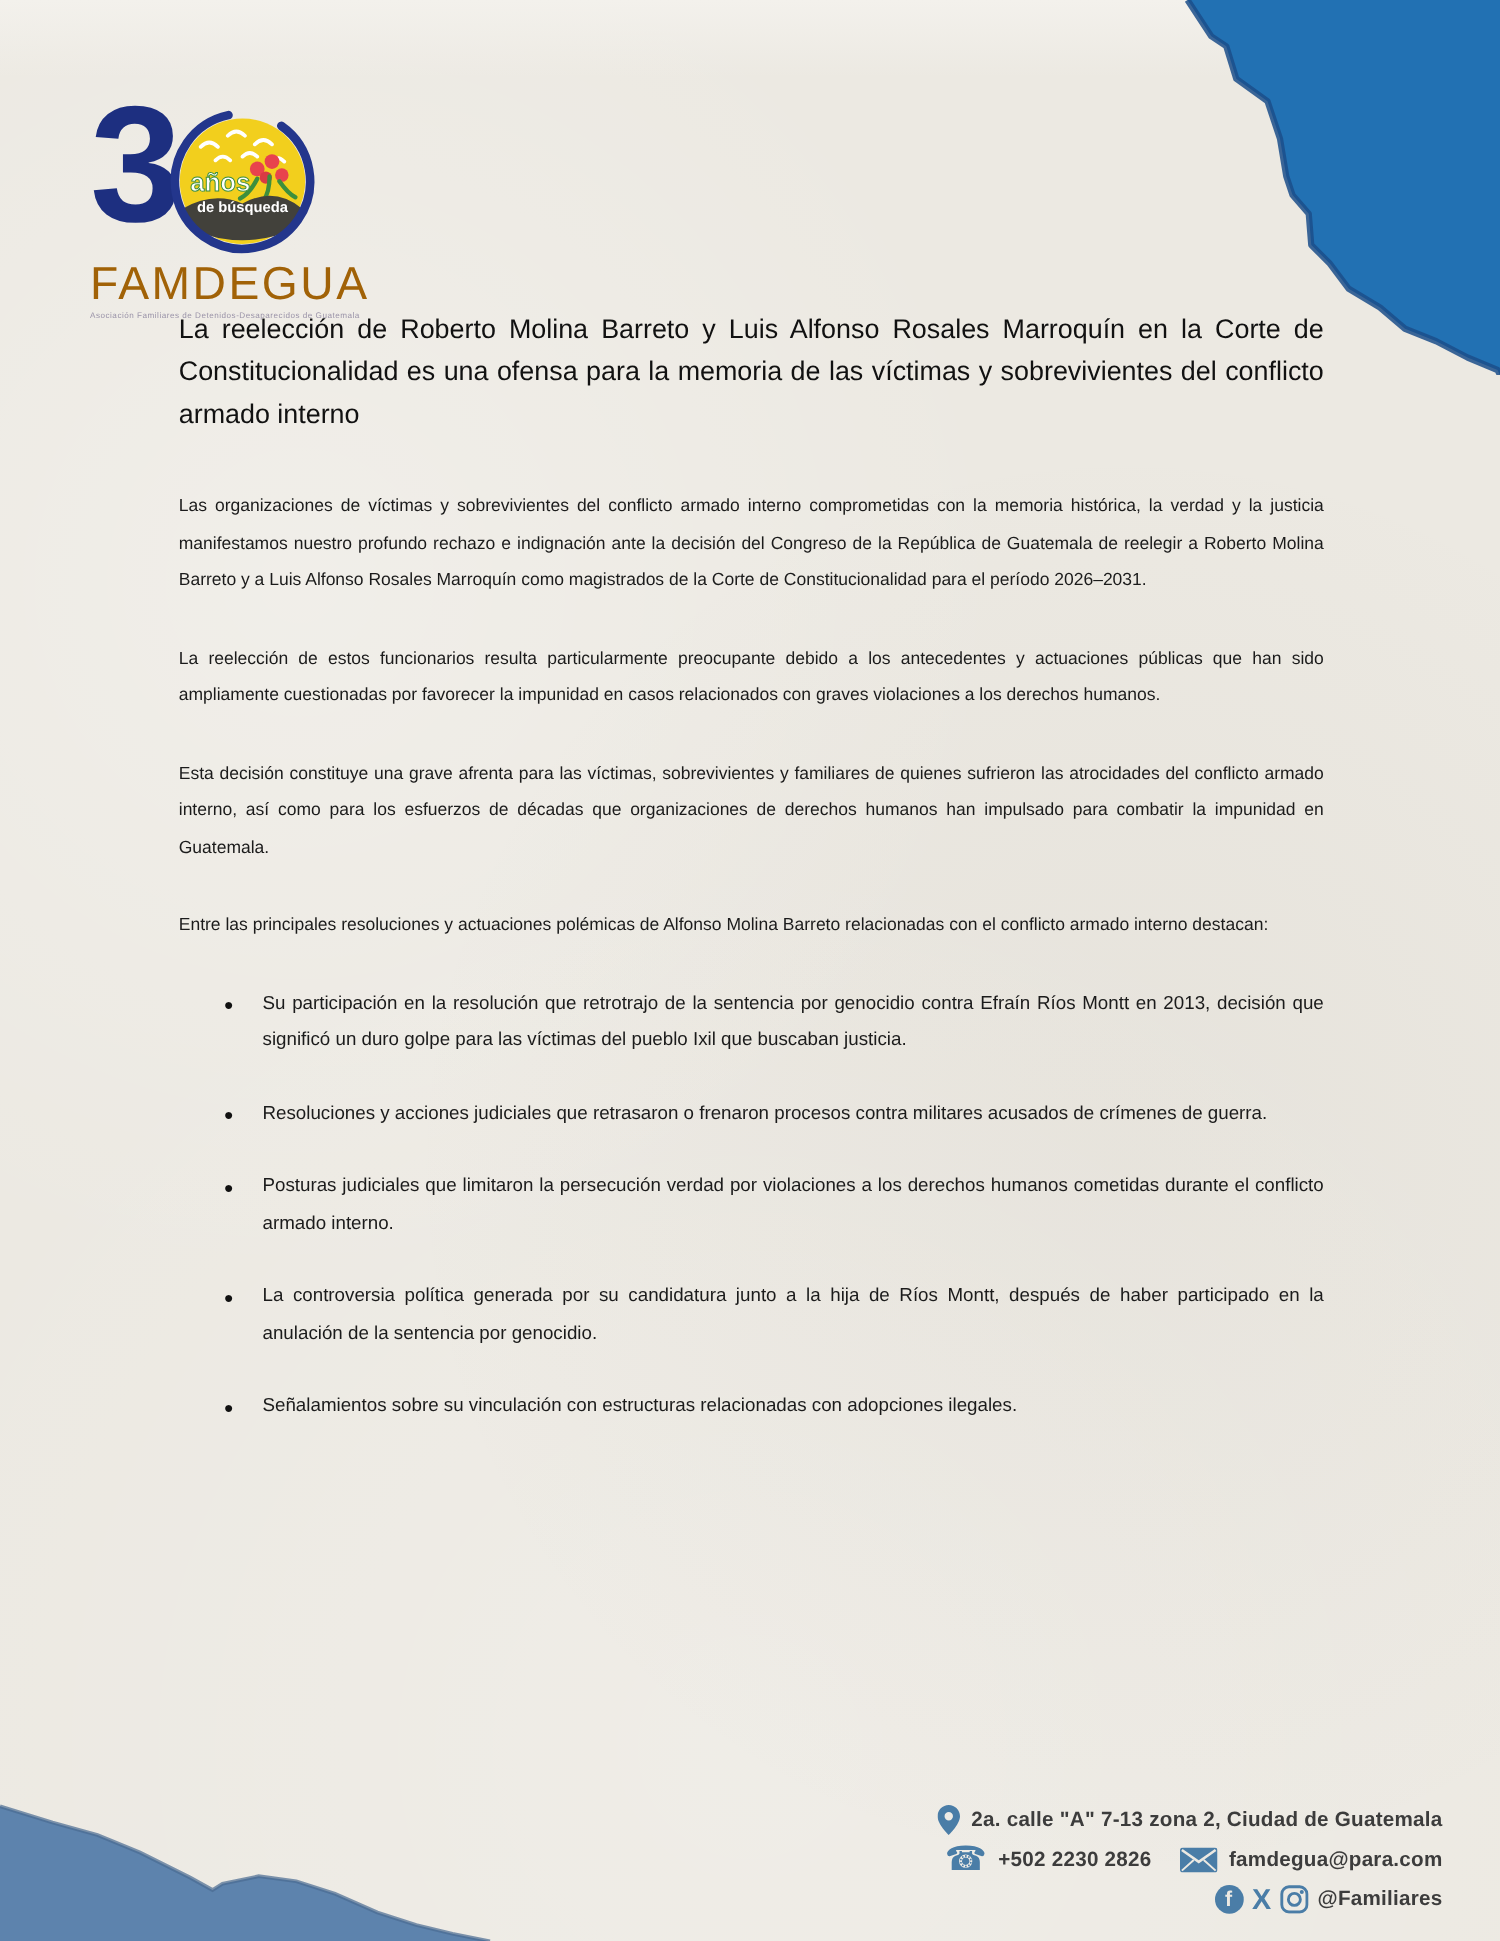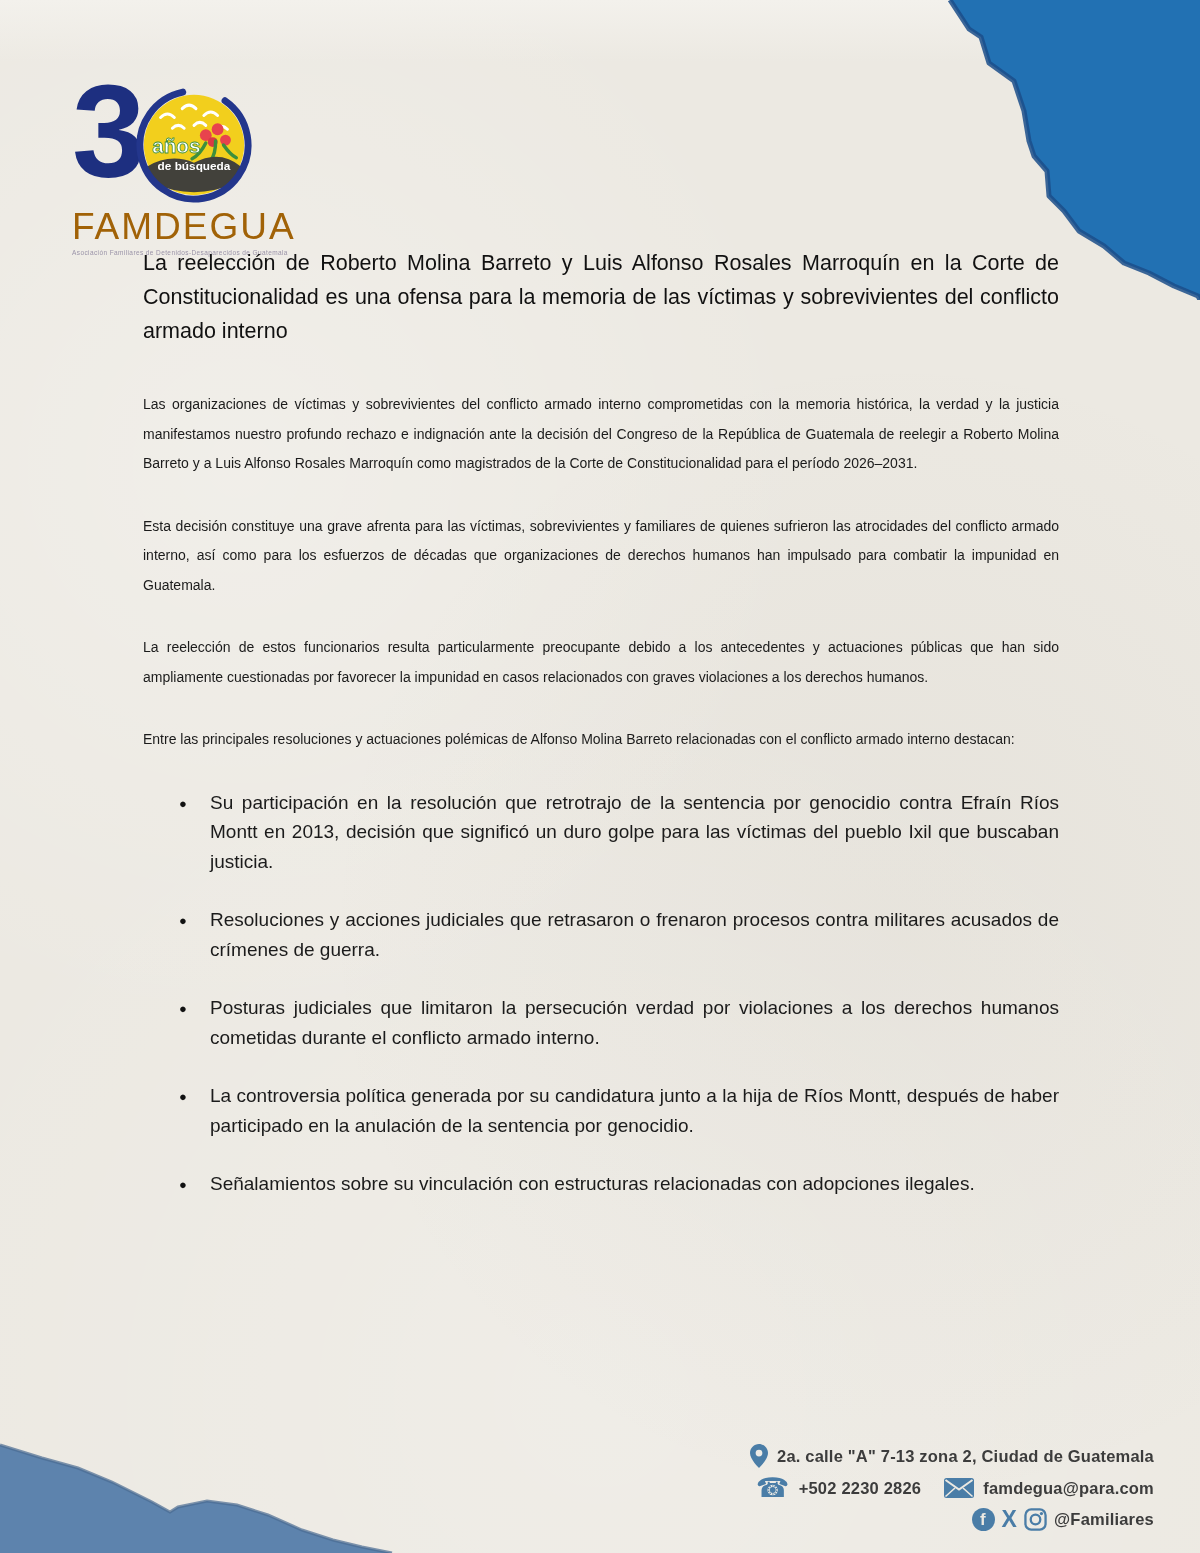--- a/index.html
+++ b/index.html
@@ -27,21 +27,21 @@
   .logo-tagline{font-size:6.5px;color:#9a93a8;letter-spacing:.4px;margin-top:1px;white-space:nowrap;}
 
   
   .content{position:absolute;left:143px;top:246px;width:916px;}
   .doc-title{font-size:21.5px;font-weight:normal;line-height:34px;text-align:justify;margin:0 0 42px 0;color:#111;}
   .doc-p{font-size:14px;line-height:29.5px;text-align:justify;margin:0 0 33px 0;}
   ul.doc-bullets{list-style:none;margin:0;padding:0;}
   ul.doc-bullets li{
     position:relative;
     padding-left:67px;
-    font-size:19px;line-height:29.5px;text-align:justify;
+    font-size:15px;line-height:29.5px;text-align:justify;
     margin-bottom:29px;
   }
   ul.doc-bullets li::before{
     content:"●";position:absolute;left:36px;top:1px;font-size:13px;color:#111;
   }
 
   
   .footer{position:absolute;right:46px;top:1444px;display:flex;flex-direction:column;align-items:flex-end;gap:9px;}
   .f-row{display:flex;align-items:center;gap:9px;font-size:16.5px;color:#3c3c3c;font-weight:bold;letter-spacing:.2px;}
   .f-icon{display:inline-flex;align-items:center;justify-content:center;}
@@ -85,22 +85,22 @@
     </svg>
   </div>
   <div class="logo-name">FAMDEGUA</div>
   <div class="logo-tagline">Asociación Familiares de Detenidos-Desaparecidos de Guatemala</div>
 </div>
 
 <div class="content">
   <h1 class="doc-title">La reelección de Roberto Molina Barreto y Luis Alfonso Rosales Marroquín en la Corte de Constitucionalidad es una ofensa para la memoria de las víctimas y sobrevivientes del conflicto armado interno</h1>
 
   <p class="doc-p">Las organizaciones de víctimas y sobrevivientes del conflicto armado interno comprometidas con la memoria histórica, la verdad y la justicia manifestamos nuestro profundo rechazo e indignación ante la decisión del Congreso de la República de Guatemala de reelegir a Roberto Molina Barreto y a Luis Alfonso Rosales Marroquín como magistrados de la Corte de Constitucionalidad para el período 2026–2031.</p>
+  <p class="doc-p">La reelección de estos funcionarios resulta particularmente preocupante debido a los antecedentes y actuaciones públicas que han sido ampliamente cuestionadas por favorecer la impunidad en casos relacionados con graves violaciones a los derechos humanos.</p>
   <p class="doc-p">Esta decisión constituye una grave afrenta para las víctimas, sobrevivientes y familiares de quienes sufrieron las atrocidades del conflicto armado interno, así como para los esfuerzos de décadas que organizaciones de derechos humanos han impulsado para combatir la impunidad en Guatemala.</p>
-  <p class="doc-p">La reelección de estos funcionarios resulta particularmente preocupante debido a los antecedentes y actuaciones públicas que han sido ampliamente cuestionadas por favorecer la impunidad en casos relacionados con graves violaciones a los derechos humanos.</p>
   <p class="doc-p">Entre las principales resoluciones y actuaciones polémicas de Alfonso Molina Barreto relacionadas con el conflicto armado interno destacan:</p>
 
   <ul class="doc-bullets">
     <li>Su participación en la resolución que retrotrajo de la sentencia por genocidio contra Efraín Ríos Montt en 2013, decisión que significó un duro golpe para las víctimas del pueblo Ixil que buscaban justicia.</li>
     <li>Resoluciones y acciones judiciales que retrasaron o frenaron procesos contra militares acusados de crímenes de guerra.</li>
     <li>Posturas judiciales que limitaron la persecución verdad por violaciones a los derechos humanos cometidas durante el conflicto armado interno.</li>
     <li>La controversia política generada por su candidatura junto a la hija de Ríos Montt, después de haber participado en la anulación de la sentencia por genocidio.</li>
     <li>Señalamientos sobre su vinculación con estructuras relacionadas con adopciones ilegales.</li>
   </ul>
 </div>

